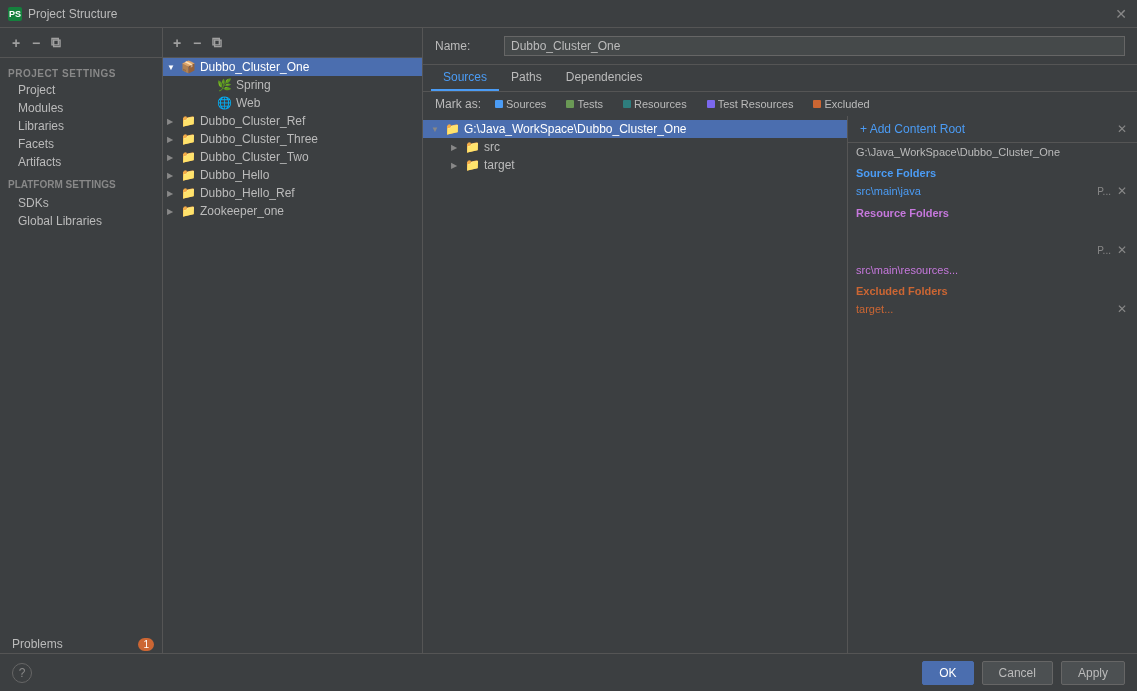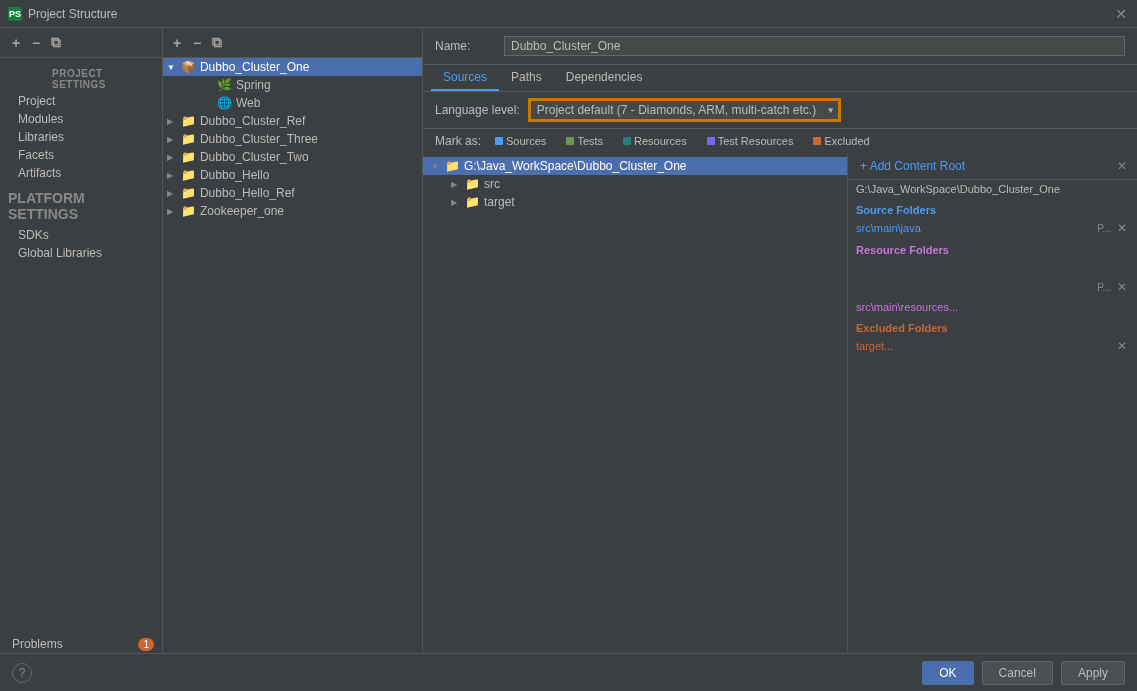--- a/index.html
+++ b/index.html
@@ -91,33 +91,32 @@
     }
 
     .section-header {
       padding: 4px 8px 2px 8px;
       font-size: 10px;
       font-weight: bold;
       color: #888;
       text-transform: uppercase;
       letter-spacing: 0.5px;
       margin-top: 6px;
-      margin-left: 44px;
     }
     .sidebar-item {
       padding: 2px 8px 2px 18px;
       cursor: pointer;
       color: #bbbbbb;
       font-size: 12px;
     }
 
     .section-divider {
       margin: 6px 0 2px 0;
       padding: 2px 8px;
-      font-size: 14px;
+      font-size: 10px;
       font-weight: bold;
       color: #888;
       text-transform: uppercase;
     }
 
     .problems-item {
       display: flex;
       align-items: center;
       justify-content: space-between;
       padding: 2px 8px 2px 12px;
@@ -530,28 +529,20 @@
       <span class="name-label">Name:</span>
       <input class="name-input" type="text" value="Dubbo_Cluster_One" style="">
     </div>
 
     <div class="tabs-row">
       <div class="tab active">Sources</div>
       <div class="tab">Paths</div>
       <div class="tab">Dependencies</div>
     </div>
 
-    <div class="lang-row">
-      <span class="lang-label">Language level:</span>
-      <div class="lang-select-wrapper">
-        <select class="lang-select">
-          <option>Project default (7 - Diamonds, ARM, multi-catch etc.)</option>
-        </select>
-      </div>
-    </div>
 
     <div class="mark-as-row">
       <span class="mark-label">Mark as:</span>
       <div class="mark-btn">
         <div class="mark-dot-blue"></div>
         <span>Sources</span>
       </div>
       <div class="mark-btn">
         <div class="mark-dot-green"></div>
         <span>Tests</span>

